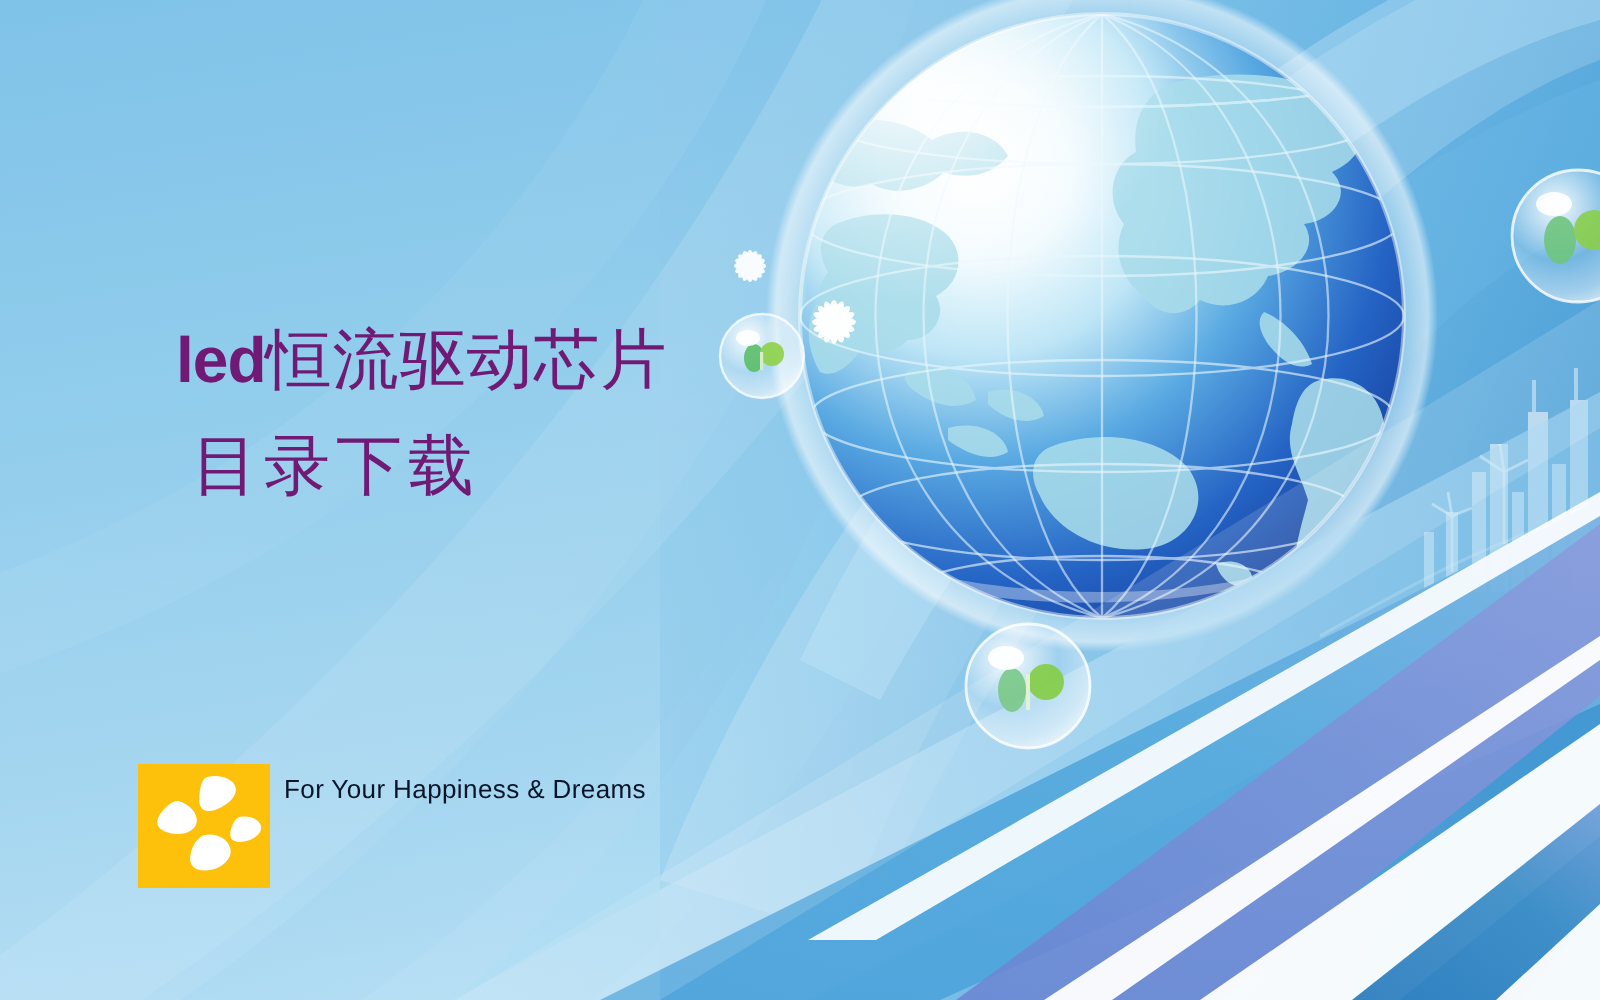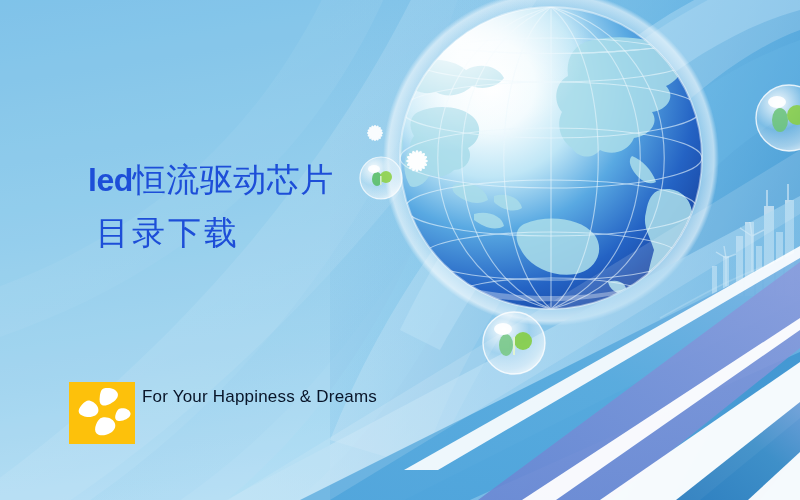--- a/index.html
+++ b/index.html
@@ -28,21 +28,21 @@
   
   .headline {
     position: absolute;
     left: 88px;
     top: 163px;
     z-index: 40;
     line-height: 1.0;
     white-space: nowrap;
   }
   .headline-line {
-    color: #1d4ed8;
+    color: #701a75;
     font-family: "DejaVu Serif", "Liberation Serif", serif;
     font-size: 33px;
     font-weight: 400;
     letter-spacing: 0.5px;
     display: block;
   }
   .headline-line .latin {
     font-family: "Liberation Sans", "DejaVu Sans", sans-serif;
     font-weight: 700;
     font-size: 32px;
@@ -92,21 +92,21 @@
     font-size: 16px;
     line-height: 1;
     margin-top: 1px;
     margin-left: 1px;
     font-weight: 700;
   }
   .logo-tagline {
     color: #081428;
     font-family: "Liberation Sans", "DejaVu Sans", sans-serif;
     font-weight: 400;
-    font-size: 17px;
+    font-size: 13px;
     letter-spacing: 0.2px;
     margin-top: 5px;
     white-space: nowrap;
   }
 </style>
 </head>
 <body>
 
 <div id="stage">
 

